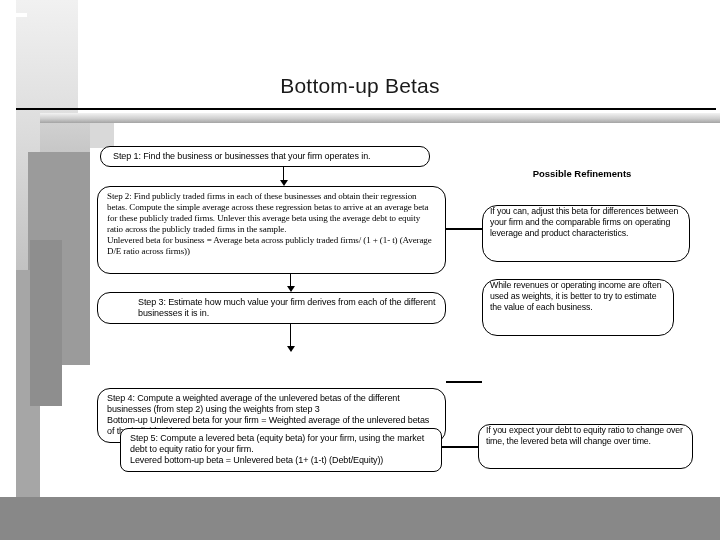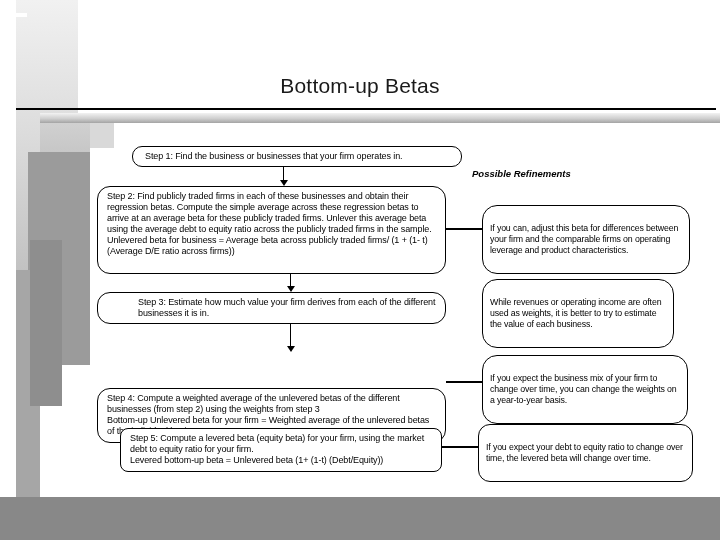--- a/index.html
+++ b/index.html
@@ -33,41 +33,41 @@
   }
 
   
   .fbox{
     position:absolute;z-index:7;
     background:#fff;border:1.4px solid #000;
     font-size:9px;line-height:1.22;color:#000;
     padding:4px 9px;box-sizing:border-box;
     white-space:pre-wrap;letter-spacing:-0.1px;
   }
-  .step1{left:100px;top:146px;width:330px;height:21px;border-radius:10px;display:flex;align-items:center;padding:0 10px 0 12px;margin-left:32px;}
-  .step2{left:97px;top:186px;width:349px;min-height:88px;border-radius:13px;}
+  .step1{left:100px;top:146px;width:330px;height:21px;border-radius:10px;display:flex;align-items:center;padding:0 10px 0 12px;}
+  .step2{left:97px;top:186px;width:349px;min-height:88px;border-radius:13px;font-family:Liberation Serif, serif;}
   .step3{left:97px;top:292px;width:349px;min-height:32px;border-radius:13px;padding-left:40px;}
   .step4{left:97px;top:372px;width:349px;min-height:55px;border-radius:13px;margin-top:16px;}
   .step5{left:120px;top:428px;width:322px;min-height:44px;border-radius:8px;}
 
   .rbox{
     position:absolute;z-index:7;
     background:#fff;border:1.4px solid #000;
     font-size:8.8px;line-height:1.25;color:#000;
-    padding:17px 7px;box-sizing:border-box;
+    padding:0 7px;box-sizing:border-box;
     letter-spacing:-0.15px;
   }
   .ref1{left:482px;top:205px;width:208px;min-height:57px;border-radius:15px;}
   .ref2{left:482px;top:279px;width:192px;min-height:57px;border-radius:15px;}
   .ref3{left:482px;top:355px;width:206px;min-height:56px;border-radius:15px;}
   .ref4{left:478px;top:424px;width:215px;min-height:45px;border-radius:12px;}
 
   .ref-heading{
     position:absolute;left:472px;top:168px;width:220px;z-index:7;
-    text-align:left;font-size:9.5px;font-weight:bold;font-style:italic;color:#000;
+    text-align:center;font-size:9.5px;font-weight:bold;color:#000;
   }
 
   
   .v-arrow{position:absolute;z-index:6;width:9px;display:flex;flex-direction:column;align-items:center;}
   .v-arrow .shaft{flex:1;width:1.5px;background:#000;}
   .v-arrow .head{width:0;height:0;border-left:4.5px solid transparent;border-right:4.5px solid transparent;border-top:6px solid #000;}
   .va1{left:279px;top:167px;height:19px;}
   .va2{left:286px;top:274px;height:18px;}
   .va3{left:286px;top:324px;height:28px;}
   .va4{left:286px;top:407px;height:21px;}
@@ -132,19 +132,18 @@
       <div class="head"></div>
     </div>
 
   <div class="h-line hc1"></div>
   <div class="h-line hc2"></div>
   <div class="h-line hc3"></div>
 
   <div class="ref-heading">Possible Refinements</div>
   <div class="rbox ref1">If you can, adjust this beta for differences between your firm and the comparable firms on operating leverage and product characteristics.</div>
   <div class="rbox ref2">While revenues or operating income are often used as weights, it is better to try to estimate the value of each business.</div>
-  <div class="rbox ref3">If you expect the business mix of your firm to change over time, you can change the weights on a year-to-year basis.</div>
   <div class="rbox ref4">If you expect your debt to equity ratio to change over time, the levered beta will change over time.</div>
 
   <div class="footer-author">Aswath Damodaran</div>
   <div class="footer-page">7</div>
 
 </div>
 
 </body></html>

